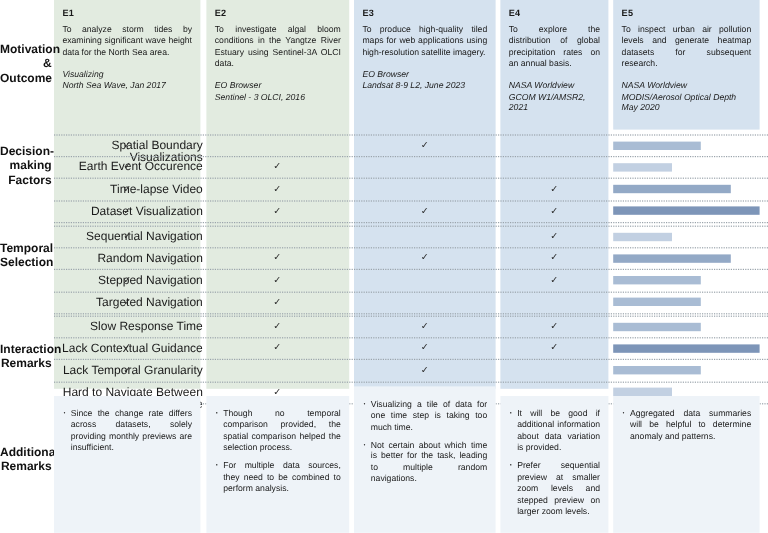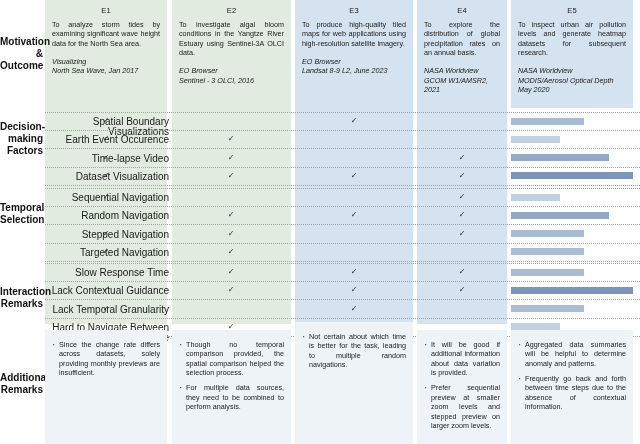--- a/index.html
+++ b/index.html
@@ -19,21 +19,21 @@
   .band.green{background:#e2ebe0;}
   .band.blue{background:#d5e2ef;}
 
   
   .topcard{
     position:absolute;top:0;
     padding:6px 7px 0 7px;
     box-sizing:border-box;
   }
   .topcard .ecode{
-    text-align:center;font-weight:normal;font-size:7.6px;
+    text-align:left;font-weight:bold;font-size:7.6px;
     margin:0 0 5px 0;letter-spacing:.2px;
   }
   .topcard p{
     margin:0;text-align:justify;line-height:1.30;
     font-size:7.2px;
   }
   .topcard .src{
     margin-top:9px;font-style:italic;line-height:1.30;text-align:left;
   }
 
@@ -220,29 +220,29 @@
       </ul>
   </div>
   <div class="remcard" style="left:172px;top:330px;width:119px;height:114px;">
     <ul>
         <li>Though no temporal comparison provided, the spatial comparison helped the selection process.</li>
         <li>For multiple data sources, they need to be combined to perform analysis.</li>
       </ul>
   </div>
   <div class="remcard" style="left:295px;top:322px;width:118px;height:122px;">
     <ul>
+        <li>Visualizing a tile of data for one time step is taking too much time.</li>
         <li>Not certain about which time is better for the task, leading to multiple random navigations.</li>
       </ul>
   </div>
   <div class="remcard" style="left:417px;top:330px;width:90px;height:114px;">
     <ul>
         <li>It will be good if additional information about data variation is provided.</li>
         <li>Prefer sequential preview at smaller zoom levels and stepped preview on larger zoom levels.</li>
       </ul>
   </div>
   <div class="remcard" style="left:511px;top:330px;width:122px;height:114px;">
     <ul>
         <li>Aggregated data summaries will be helpful to determine anomaly and patterns.</li>
-        <li>Frequently go back and forth between time steps due to the absence of contextual information.</li>
       </ul>
   </div>
 
 </div>
 
 </body></html>

